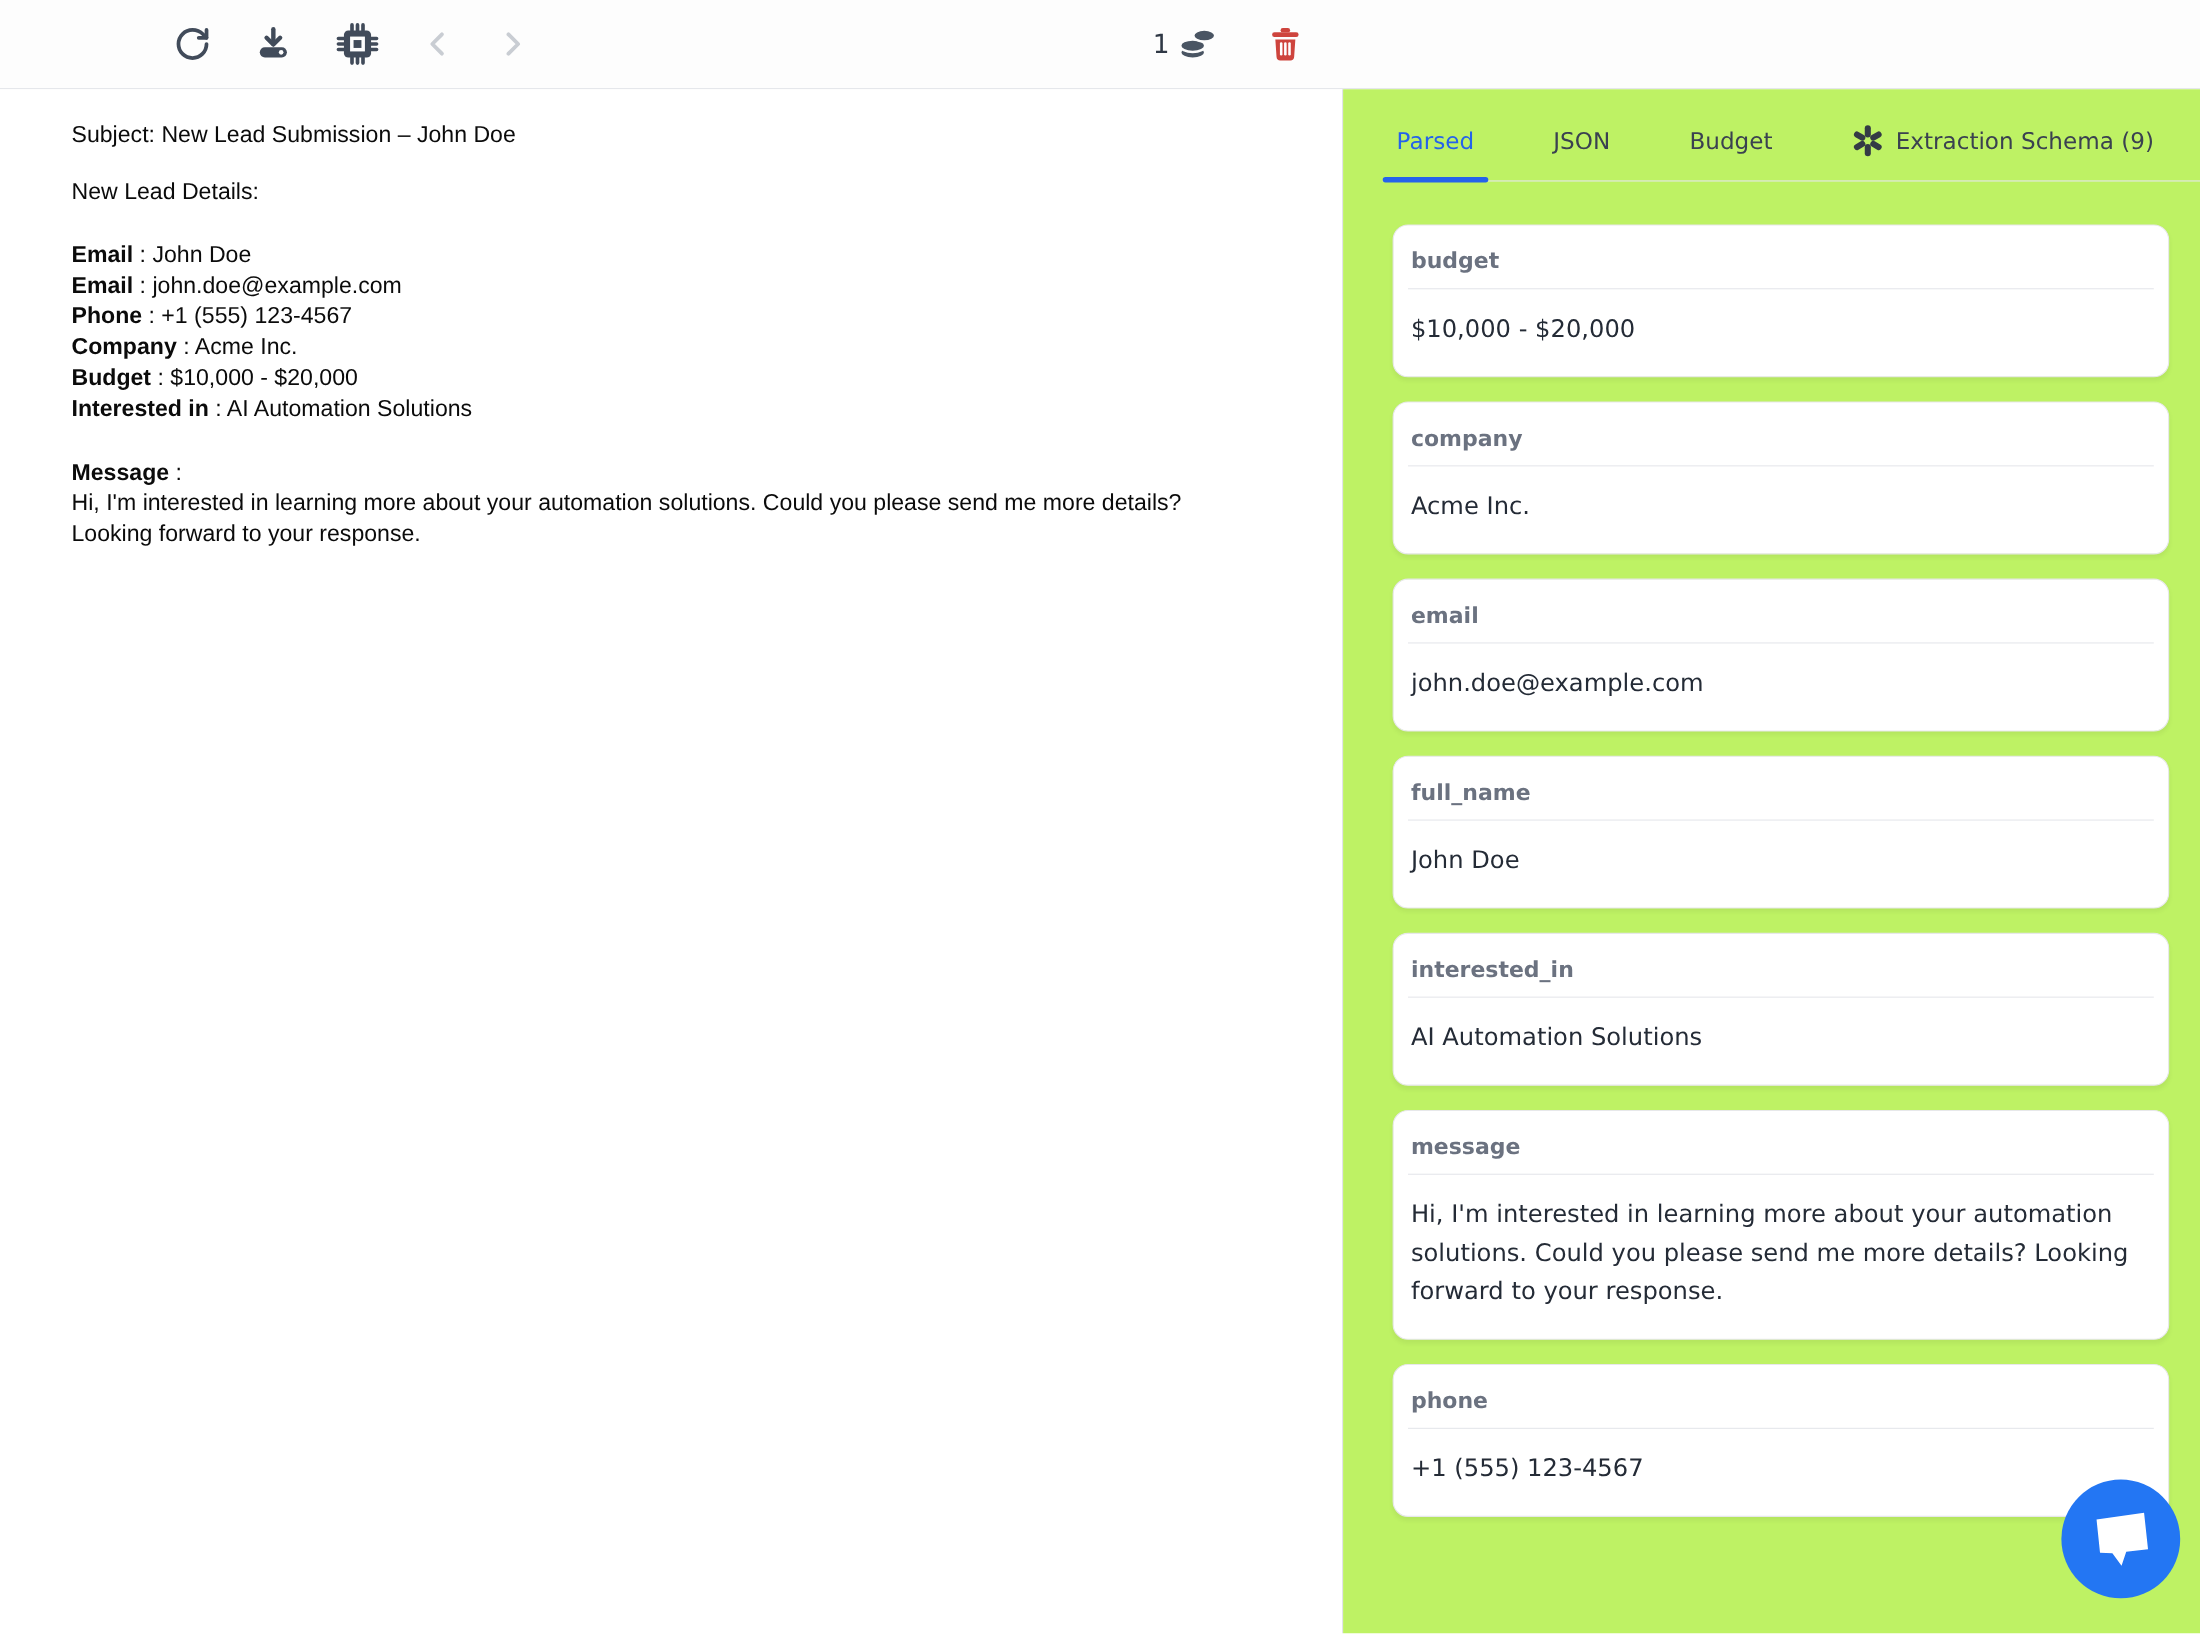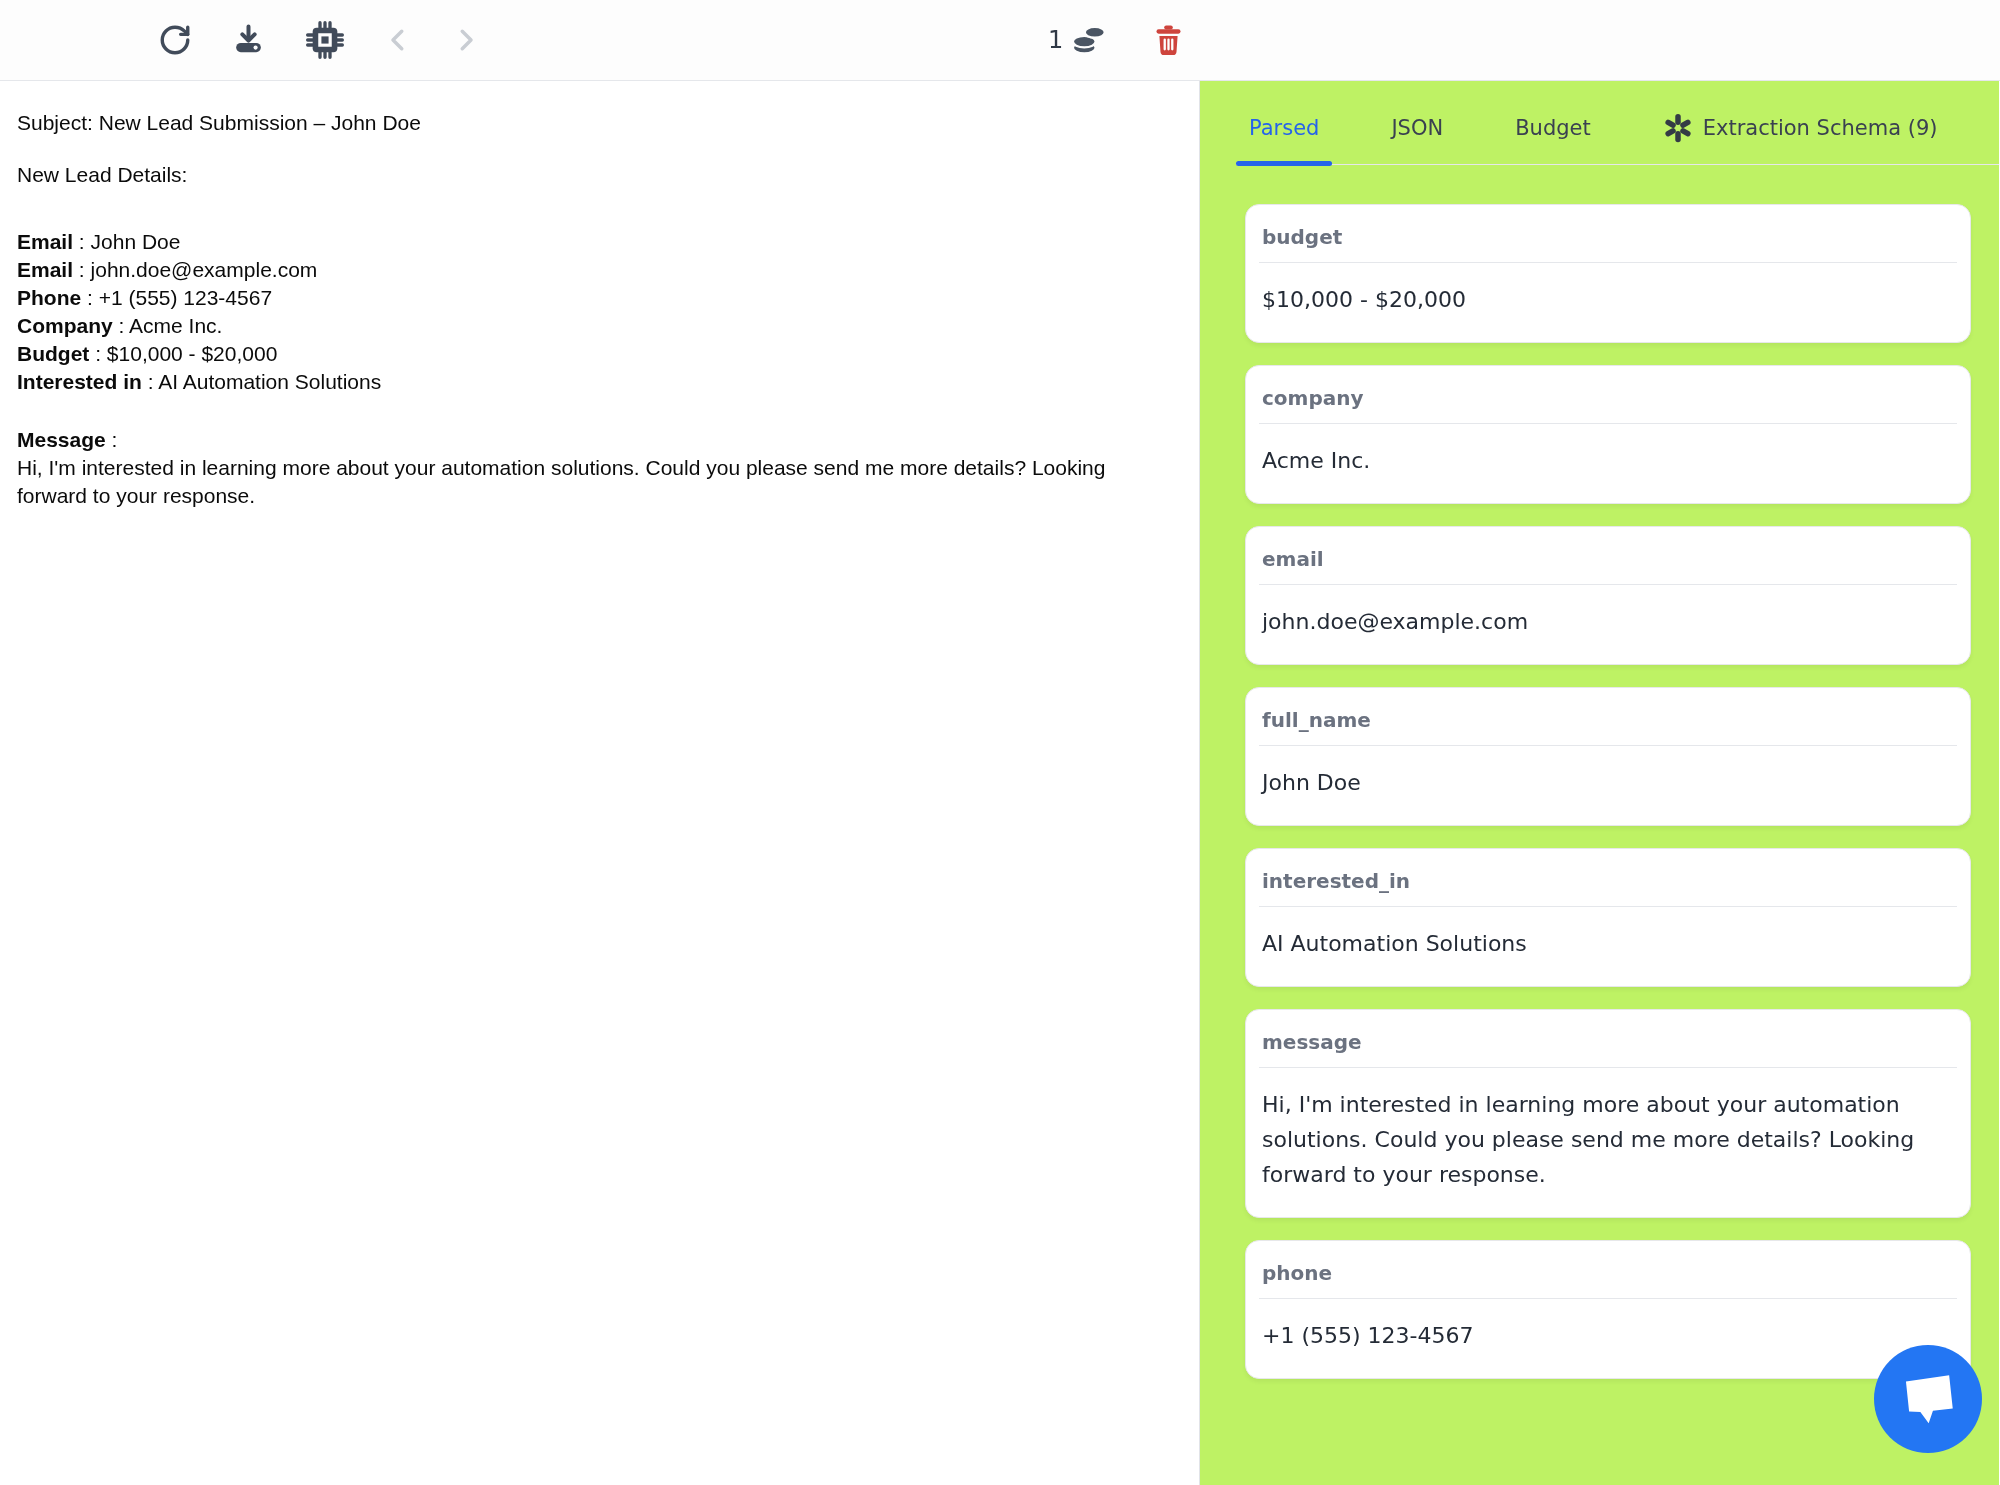--- a/index.html
+++ b/index.html
@@ -8,25 +8,25 @@
 
   
   .toolbar { position:relative; height:81px; background:#fdfdfd; border-bottom:1px solid #e5e7eb; }
   .tb-left { position:absolute; left:158px; top:0; height:80px; display:flex; align-items:center; gap:38px; }
   .tb-right { position:absolute; left:1048px; top:0; height:80px; display:flex; align-items:center; }
   .icon-btn { background:none; border:none; cursor:pointer; display:flex; align-items:center; justify-content:center; padding:0; }
   .credits { display:flex; align-items:center; gap:5px; margin-right:40px; }
   .credits-count { font-size:24px; color:#2f3845; }
 
   
-  .main { display:flex; height:1404px; }
+  .main { display:flex; height:1404px;padding-left:48px; }
   .email-pane { width:1200px; border-right:1px solid #e1e3e8; padding:28px 70px 0 17px; background:#fff;
                 font-family:"Liberation Sans",sans-serif; font-size:21px; line-height:28px; color:#0b0b0b; }
   .email-pane .subject { margin-bottom:24px; }
-  .email-pane .intro   { margin-bottom:39px; }
+  .email-pane .intro   { margin-bottom:29px; }
   .email-fields { margin-bottom:30px; }
   .email-field-line b { font-weight:bold; }
   .msg-head b { font-weight:bold; }
   .msg-body { max-width:1120px; }
 
   
   .parse-pane { width:799px; display:flex; flex-direction:column; background:#bef264; }
   .tabs { margin-left:36px; display:flex; gap:46px; border-bottom:1px solid #e5e7eb; padding-top:32px; }
   .tab { position:relative; font-size:21px; color:#3a4150; padding:0 13px 21px; background:none; border:none; cursor:pointer;
          display:flex; align-items:center; gap:10px; font-family:inherit; }

